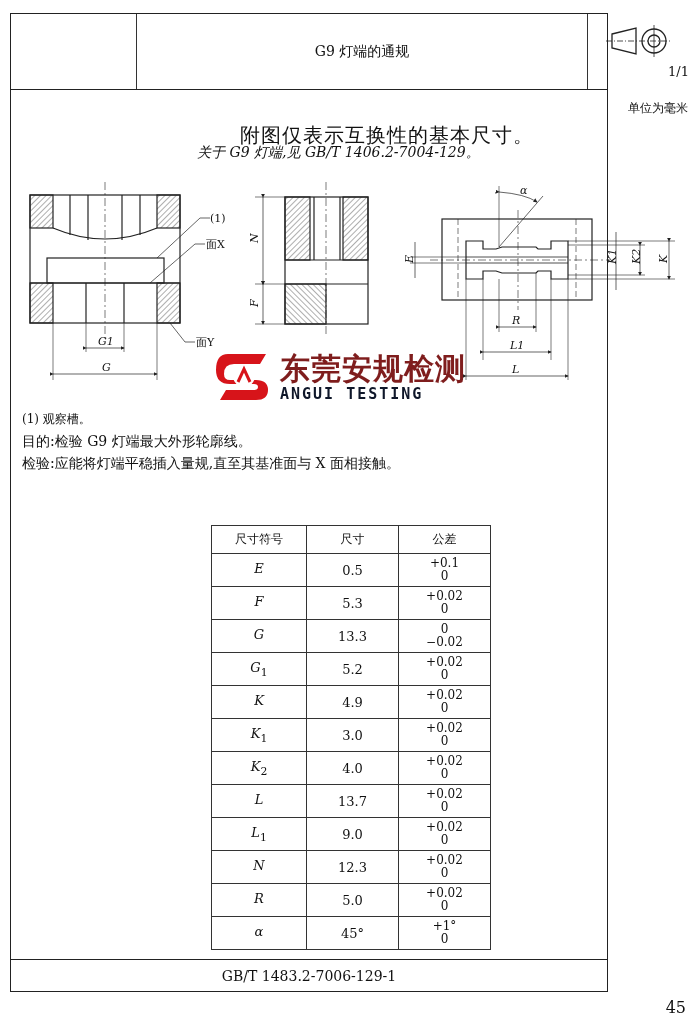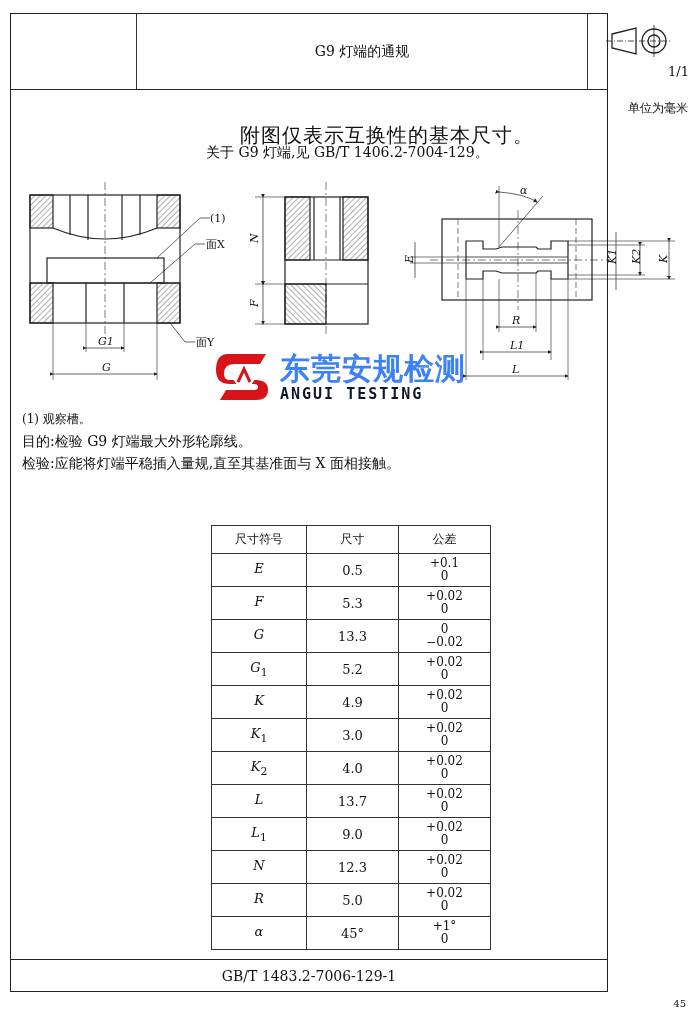--- a/index.html
+++ b/index.html
@@ -6,38 +6,38 @@
   body { width:700px; height:1017px; position:relative; font-family:"DejaVu Serif", serif; color:#111; overflow:hidden; }
   .frame { position:absolute; left:10px; top:13px; width:598px; height:979px; border:1.5px solid #222; box-sizing:border-box; }
   .hdr { position:absolute; left:0; top:0; width:100%; height:76px; border-bottom:1.5px solid #222; box-sizing:border-box; }
   .hdr-left { position:absolute; left:0; top:0; width:126px; height:100%; border-right:1px solid #333; box-sizing:border-box; }
   .hdr-title { position:absolute; left:126px; top:0; width:451px; height:100%; border-right:1px solid #333; box-sizing:border-box; display:flex; align-items:center; justify-content:center; font-size:14px; }
   .hdr-right { position:absolute; left:577px; top:0; width:101px; height:100%; }
   .hdr-right svg { position:absolute; left:18px; top:10px; }
   .scale { position:absolute; left:0; width:100%; top:50px; text-align:right; font-size:13px; }
   .unit { position:absolute; right:12px; top:100px; font-size:12px; }
   .intro1 { position:absolute; left:240px; top:122px; font-size:20px; letter-spacing:1px; }
-  .intro2 { position:absolute; left:206px; top:144px; font-size:14px; }
+  .intro2 { position:absolute; left:197px; top:144px; font-size:14px;font-style:italic; }
   .drawings { position:absolute; left:10px; top:180px; }
   .logo { position:absolute; left:216px; top:350px; display:flex; align-items:center; }
   .logo-text { margin-left:8px; }
-  .logo-cn { font-family:"DejaVu Sans", sans-serif; font-size:30px; font-weight:bold; letter-spacing:1px; line-height:34px; color:#3b82f6; }
+  .logo-cn { font-family:"DejaVu Sans", sans-serif; font-size:30px; font-weight:bold; letter-spacing:1px; line-height:34px; color:#7f1d1d; }
   .logo-en { font-family:"DejaVu Sans Mono", monospace; font-size:15px; font-weight:bold; letter-spacing:2px; line-height:16px; color:#0f172a; }
   .notes { position:absolute; left:22px; top:408px; font-size:14px; line-height:22px; }
   .notes .n1 { font-size:12px; line-height:22px; }
   .notes .indent { padding-left:36px; }
   table.dims { position:absolute; left:211px; top:525px; border-collapse:collapse; font-size:13px; }
   table.dims td, table.dims th { border:1px solid #333; text-align:center; padding:0; }
   table.dims th { font-weight:normal; height:27px; font-size:12px; }
   table.dims td { height:32px; }
   table.dims col.c1 { width:95px; } table.dims col.c2 { width:92px; } table.dims col.c3 { width:92px; }
   .sym { font-style:italic; }
   .tol { display:inline-block; line-height:13px; font-size:12px; }
   .footer { position:absolute; left:0; bottom:0; width:100%; height:32px; border-top:1.5px solid #222; box-sizing:border-box; display:flex; align-items:center; justify-content:center; font-size:14px; }
-  .pagenum { position:absolute; right:14px; top:998px; font-size:10px; }
+  .pagenum { position:absolute; right:14px; top:998px; font-size:16px; }
 </style>
 </head>
 <body>
 
 <div class="frame">
   <div class="hdr">
     <div class="hdr-left"></div>
     <div class="hdr-title">G9 灯端的通规</div>
     <div class="hdr-right">
       <svg width="64" height="34" viewBox="0 0 64 34">

